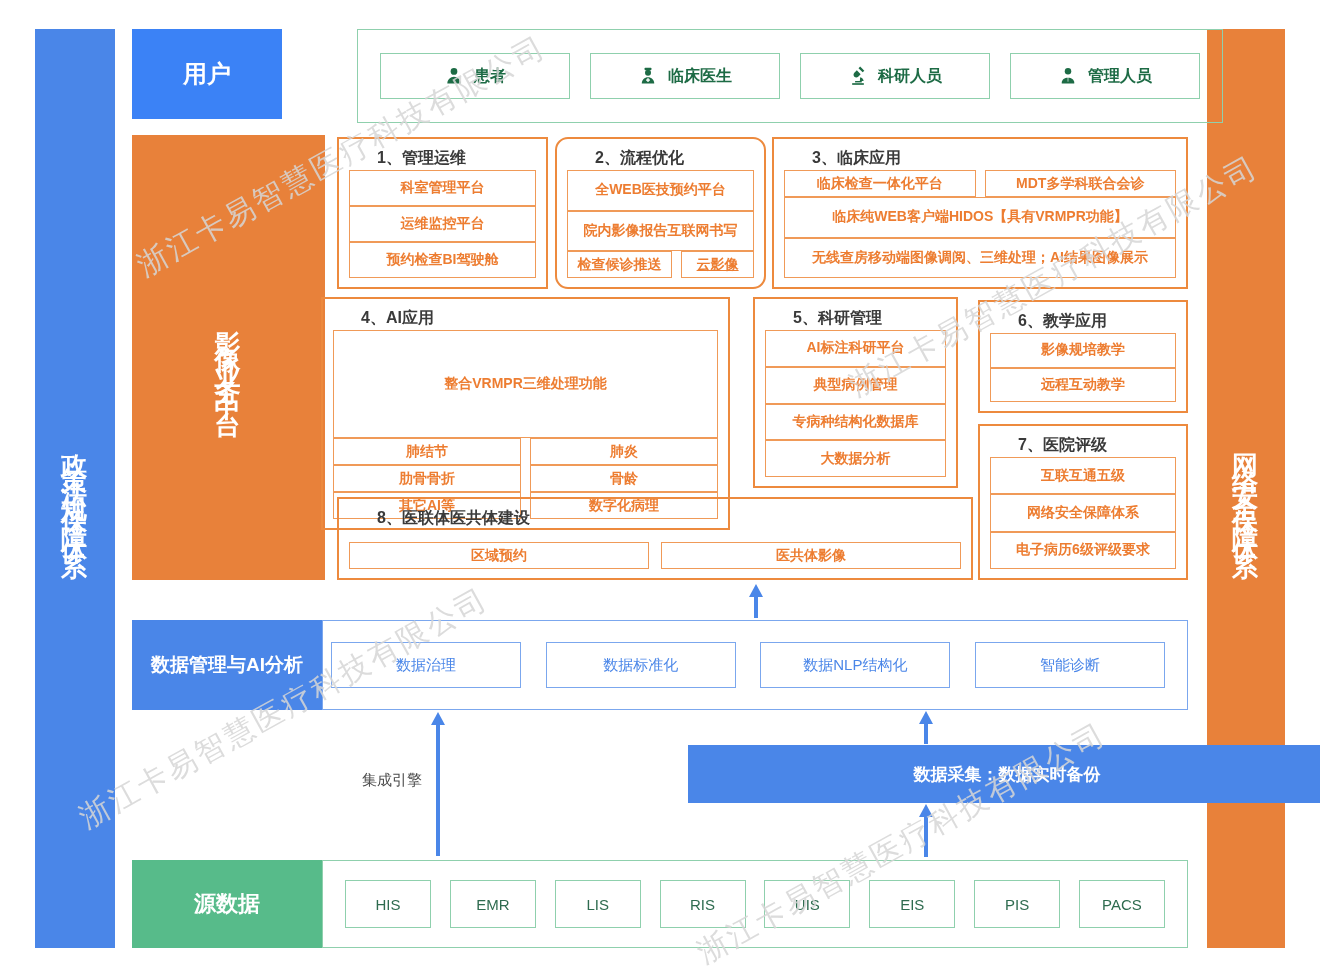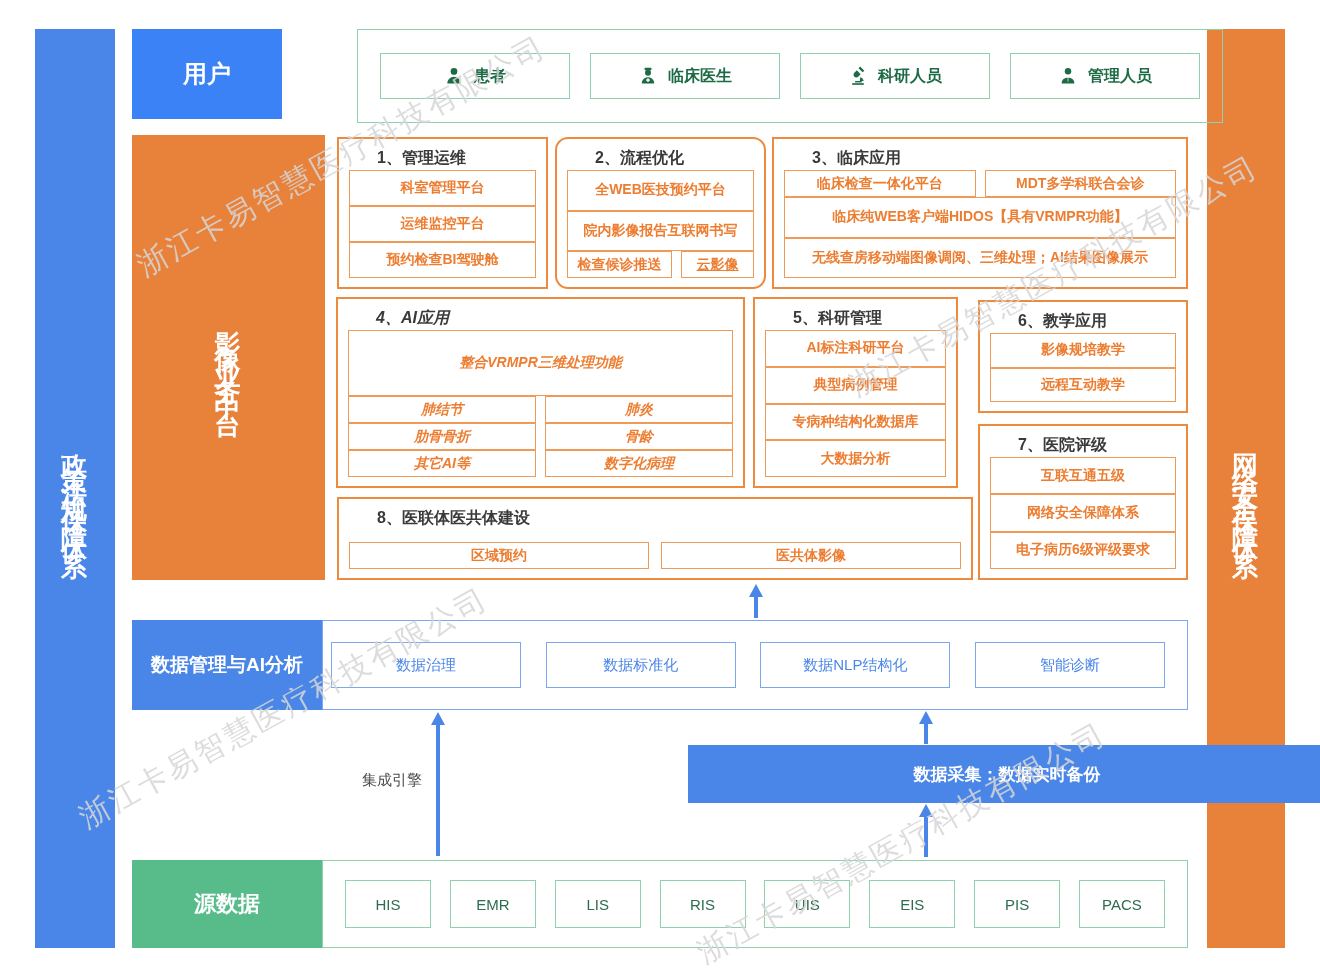--- a/index.html
+++ b/index.html
@@ -51,21 +51,21 @@
            padding:7px 10px 9px 10px;}
   .sec-title{color:#3a3a3a;font-size:16px;font-weight:bold;text-align:left;
              line-height:24px;flex:none;padding-left:28px;}
   .srow{display:flex;gap:9px;}
   .obox{box-sizing:border-box;border:1px solid #F09A58;color:#ED7D31;font-weight:bold;
         font-size:14px;display:flex;align-items:center;justify-content:center;
         height:27px;text-align:center;flex:1;padding:0 3px;white-space:nowrap;}
   .s1{left:337px;top:137px;width:211px;height:152px;}
   .s2{left:555px;top:137px;width:211px;height:152px;border-radius:13px;}
   .s3{left:772px;top:137px;width:416px;height:152px;}
-  .s4{left:336px;top:297px;width:409px;height:191px;font-style:italic;}
+  .s4{left:321px;top:297px;width:409px;height:233px;}
   .s5{left:753px;top:297px;width:205px;height:191px;}
   .s6{left:978px;top:300px;width:210px;height:113px;}
   .s7{left:978px;top:424px;width:210px;height:156px;}
   .s8{left:337px;top:497px;width:636px;height:83px;}
 
   
   .arrow-up{position:absolute;width:15px;display:flex;flex-direction:column;align-items:center;}
   .arrow-up .head{width:0;height:0;border-left:7px solid transparent;
                   border-right:7px solid transparent;border-bottom:13px solid #4A86E8;flex:none;}
   .arrow-up .shaft{width:4px;flex:1;background:#4A86E8;}

